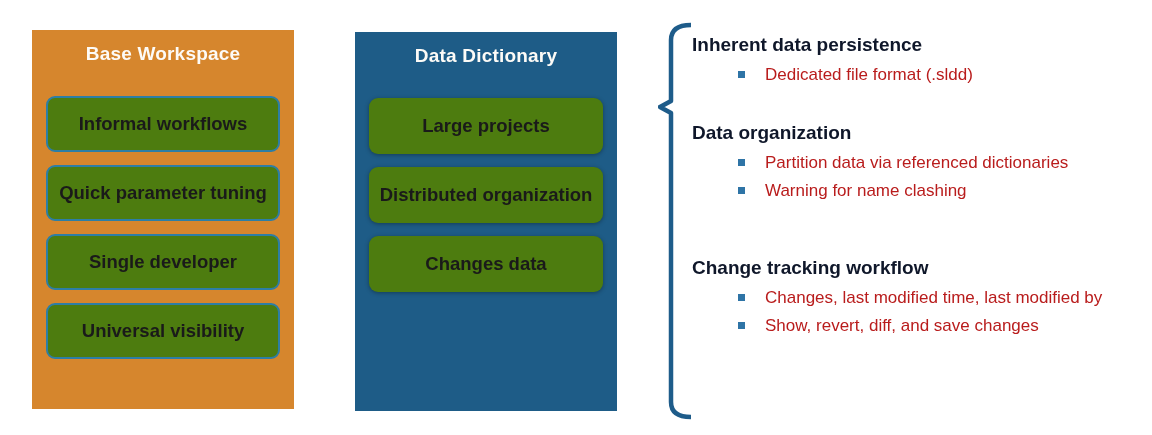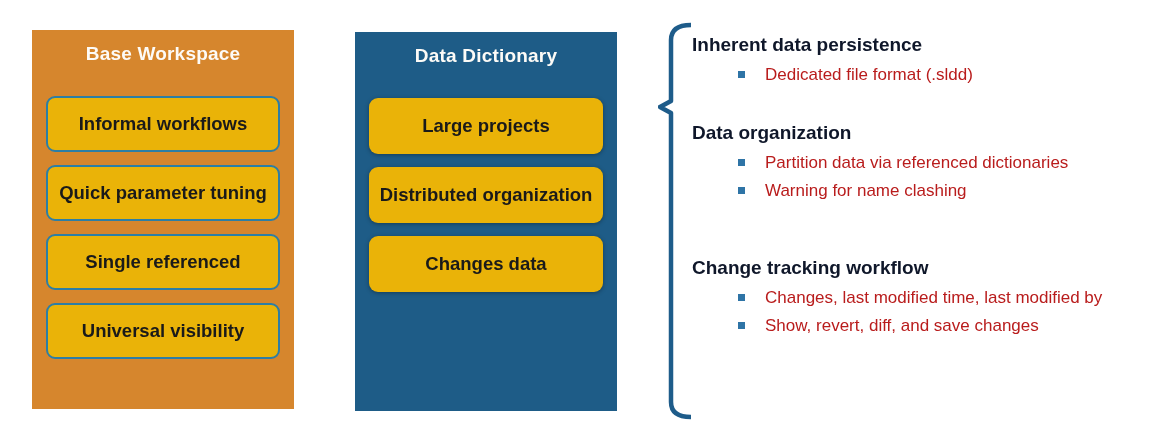--- a/index.html
+++ b/index.html
@@ -44,21 +44,21 @@
   .boxes {
     margin-top: 31px;
     padding: 0 14px;
     display: flex;
     flex-direction: column;
     gap: 13px;
   }
   .box {
     min-height: 56px;
     border-radius: 9px;
-    background: #eab308;
+    background: #4d7c0f;
     display: flex;
     align-items: center;
     justify-content: center;
     text-align: center;
     font-size: 18.5px;
     font-weight: bold;
     color: #1A1A1A;
     line-height: 1.25;
     padding: 2px 10px;
     box-sizing: border-box;
@@ -124,21 +124,21 @@
 </head>
 <body>
 
 <div id="slide">
 
   <div class="panel" id="panel-base-workspace">
     <div class="panel-title">Base Workspace</div>
     <div class="boxes">
       <div class="box">Informal workflows</div>
       <div class="box">Quick parameter tuning</div>
-      <div class="box">Single referenced</div>
+      <div class="box">Single developer</div>
       <div class="box">Universal visibility</div>
     </div>
   </div>
 
   <div class="panel" id="panel-data-dictionary">
     <div class="panel-title">Data Dictionary</div>
     <div class="boxes">
       <div class="box">Large projects</div>
       <div class="box">Distributed organization</div>
       <div class="box">Changes data</div>

